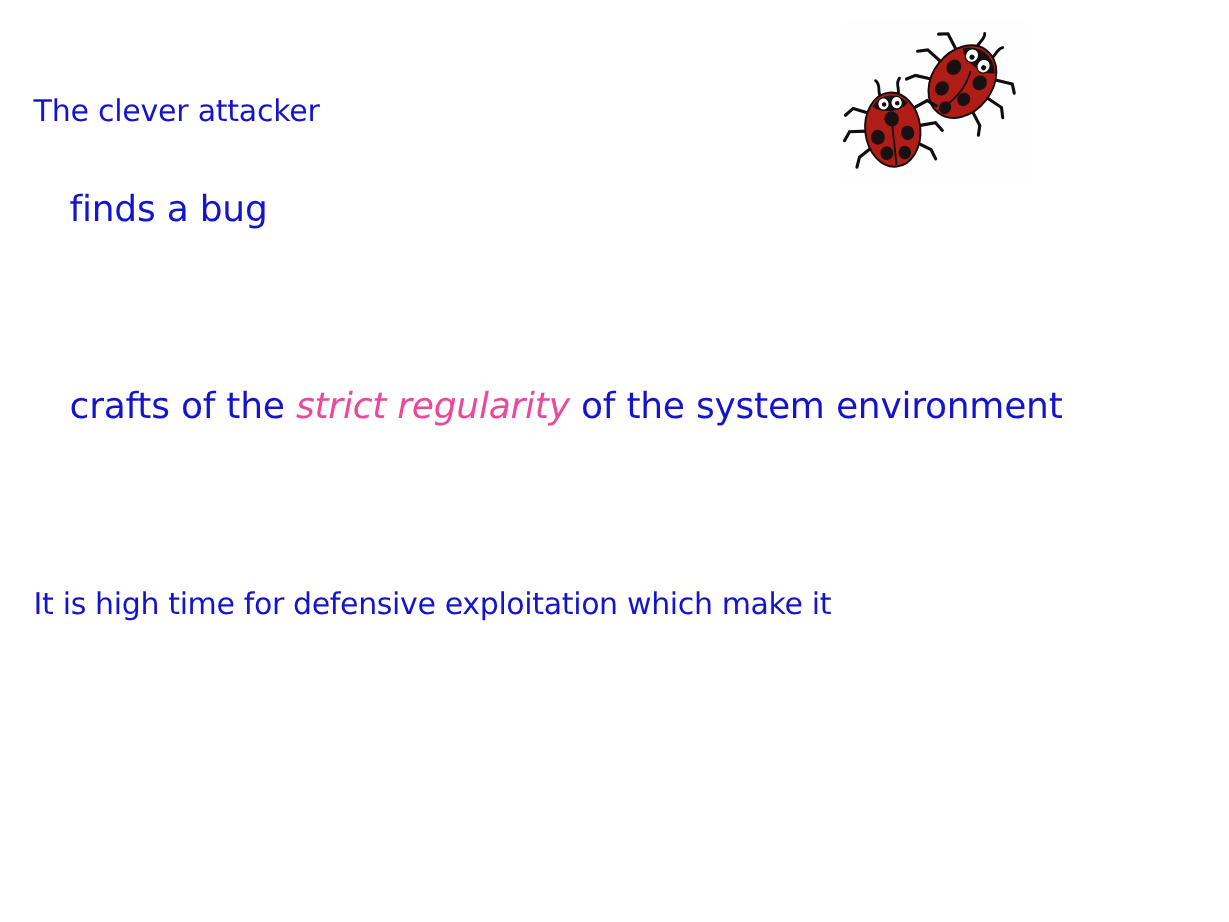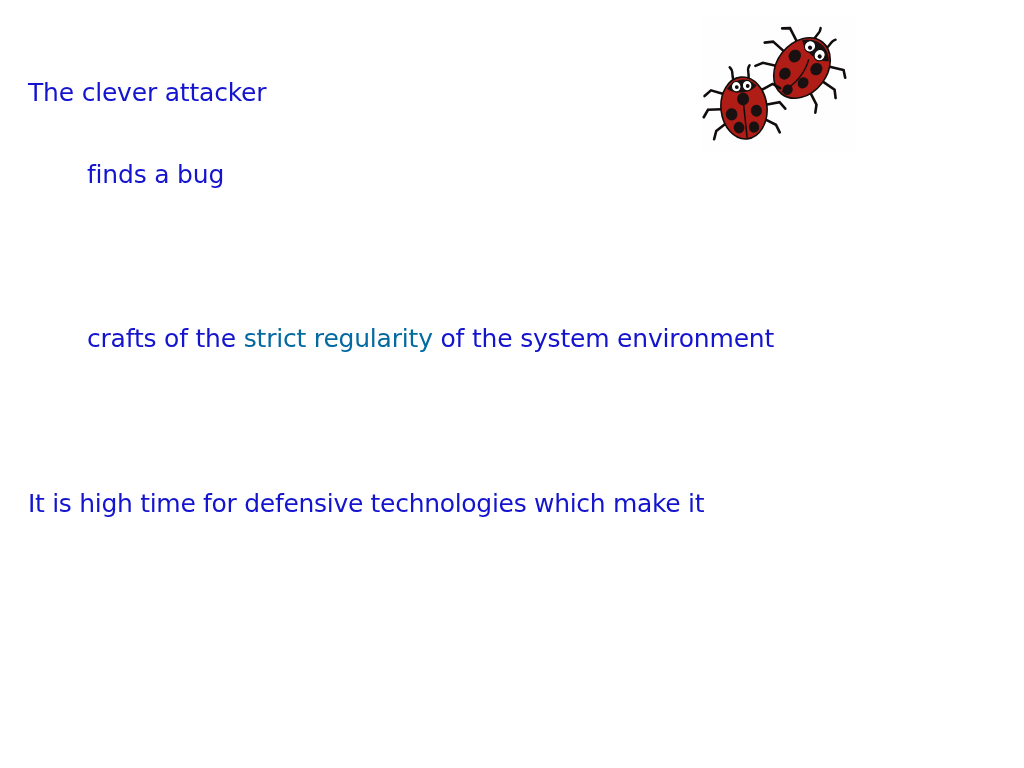--- a/index.html
+++ b/index.html
@@ -60,30 +60,29 @@
   .line.top-line {
     left: 28px;
     top: 78px;
     font-size: 25px;
     line-height: 30px;
   }
 
   
   .line.bullet {
     left: 58px;
-    font-size: 25px;
+    font-size: 30px;
     line-height: 30px;
-    margin-left: 29px;
   }
   .line.bullet.b1 { top: 160px; }
   .line.bullet.b2 { top: 242px; }
   .line.bullet.b3 { top: 324px; }
   .line.bullet.b4 { top: 406px; }
 
-  .accent-red { color: #0369a1; }
+  .accent-red { color: #ec4899; font-style: italic; }
 
   
   .paragraph {
     position: absolute;
     left: 28px;
     top: 487px;
     width: 880px;
     color: #1414cf;
     font-family: "DejaVu Sans", sans-serif;
     font-size: 25px;
@@ -179,17 +178,17 @@
 
     <div class="line top-line">The clever attacker</div>
 
     <div class="line bullet b1">finds a bug</div>
 
 
     <div class="line bullet b3"><span>crafts of the </span><span class="accent-red">strict regularity</span><span> of the system environment</span></div>
 
 
     <div class="paragraph">
-      <span class="pline">It is high time for defensive technologies which make it</span>
+      <span class="pline">It is high time for defensive exploitation which make it</span>
     </div>
 
   </div>
 </div>
 
 </body></html>

